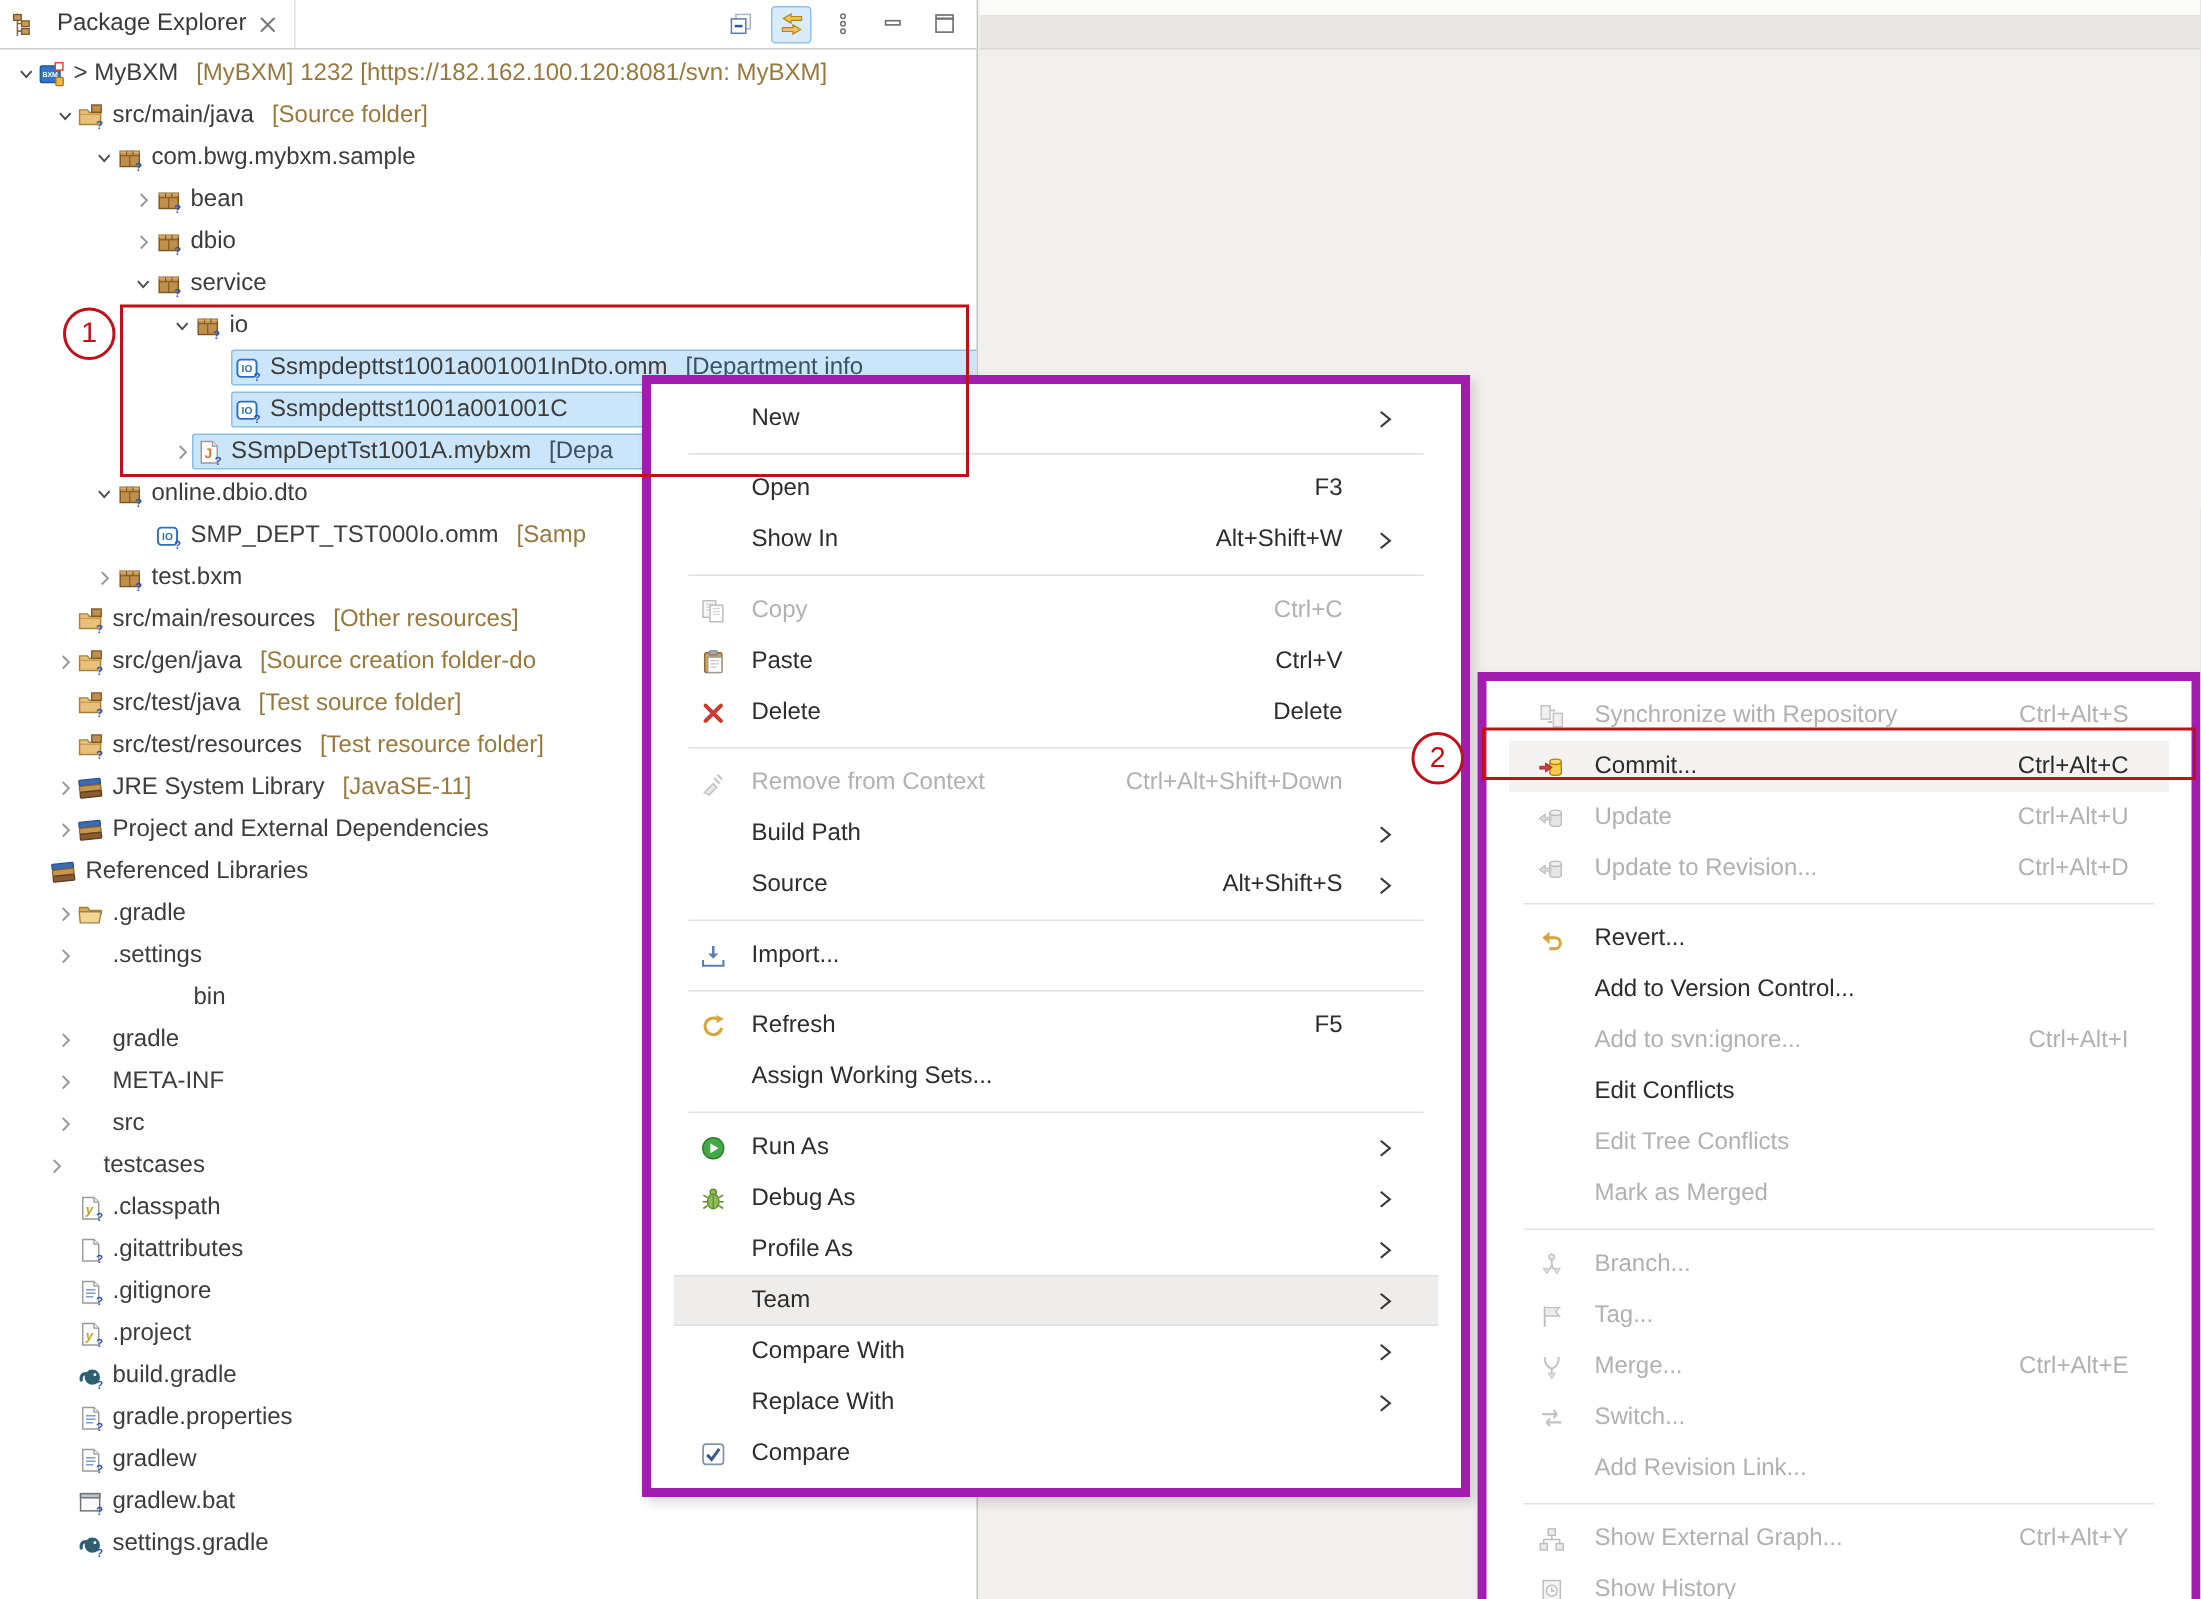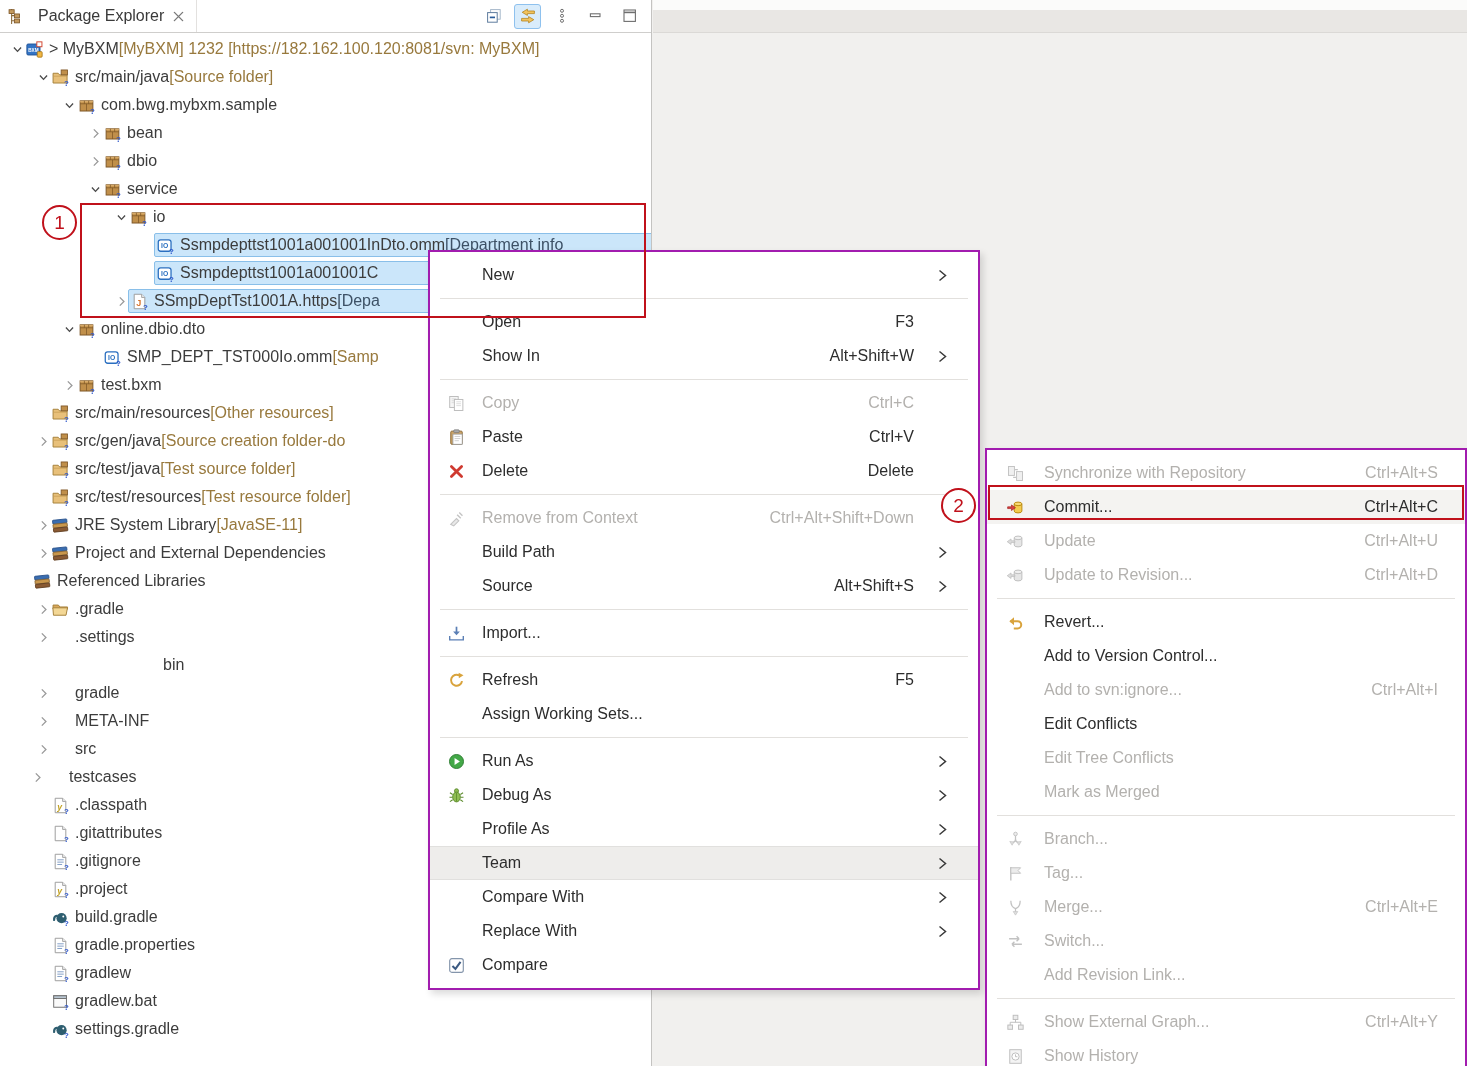--- a/index.html
+++ b/index.html
@@ -25,28 +25,28 @@
   .tbtn{width:27px;height:25px;display:flex;align-items:center;justify-content:center;border-radius:3px;border:1px solid transparent;}
   .tbtn.active{background:#d9ecfb;border:1px solid #8ec1ee;}
 
   
   .tree{position:absolute;left:0;top:35px;right:0;}
   .trow{height:28px;display:flex;align-items:center;font-size:16px;color:#3c3c3c;white-space:nowrap;}
   .exp{flex:0 0 18px;height:16px;display:flex;align-items:center;justify-content:center;}
   .tic{flex:0 0 17px;width:17px;height:17px;margin-right:6px;}
   .tic svg,.exp svg{display:block;}
   .tname{}
-  .tdec{color:var(--gold);}
+  .tdec{color:var(--gold);padding-left:12px;}
   .selwrap{display:flex;align-items:center;background:var(--selbg);border:1px solid var(--selbd);
            border-radius:2px;padding:1px 4px 1px 2px;margin-left:-2px;height:24px;}
   .selwrap .tdec{color:#3d5166;}
 
   
-  .menu{position:absolute;background:#fff;border:2px solid #a21caf;box-shadow:3px 4px 7px rgba(0,0,0,.14);
-        padding:6px 0;z-index:10;}
+  .menu{position:absolute;background:#fff;border:6px solid #a21caf;box-shadow:3px 4px 7px rgba(0,0,0,.14);
+        padding:6px 15px;z-index:10;}
   .menu.sub{z-index:20;}
   .mi{height:34px;display:flex;align-items:center;font-size:16px;color:#2d2d2d;white-space:nowrap;}
   .mi.dis{color:#b3b1ae;}
   .mi .ic{flex:0 0 52px;display:flex;align-items:center;justify-content:center;}
   .menu.sub .mi .ic{flex-basis:57px;}
   .mi .lbl{}
   .mi .sc{margin-left:auto;}
   .mi .ar{flex:0 0 56px;display:flex;align-items:center;justify-content:center;color:#3a3a3a;}
   .mi.dis .ar{color:#b3b1ae;}
   .menu.main .mi{padding-right:8px;}
@@ -273,21 +273,21 @@
           </span>
           <span class="selwrap" style="padding-right: 110px;">
             <span class="tic">
               <svg width="17" height="17" viewBox="0 0 16 16">
                 <path d="M3 1.2 h7 l3 3 v10.6 H3 Z" fill="#ffffff" stroke="#9a9a9a" stroke-width="0.9"></path>
                 <path d="M10 1.2 v3 h3" fill="#ececec" stroke="#9a9a9a" stroke-width="0.8"></path>
                 <text x="7.4" y="11.8" font-size="8.6" font-weight="bold" fill="#d8762e" text-anchor="middle">J</text>
                 <text x="15.8" y="15.8" text-anchor="end" font-size="7.4" font-weight="bold" fill="#2953cc">?</text>
               </svg>
             </span>
-            <span class="tname">SSmpDeptTst1001A.https</span>
+            <span class="tname">SSmpDeptTst1001A.mybxm</span>
             <span class="tdec"> [Depa</span>
           </span>
         </div>
         <div class="trow" style="padding-left: 60px;">
           <span class="exp">
             <svg width="15" height="15" viewBox="0 0 16 16">
               <path d="M4.2 5.8 L8 10 L11.8 5.8" stroke="#4a4a4a" stroke-width="1.4" fill="none"></path>
             </svg>
           </span>
           <span class="tic">
@@ -450,21 +450,21 @@
           <span class="exp">
             <svg width="15" height="15" viewBox="0 0 16 16">
               <path d="M6.2 3.6 L10.6 8 L6.2 12.4" stroke="#9a9a9a" stroke-width="1.4" fill="none"></path>
             </svg>
           </span>
           <span class="tic">
             <svg width="17" height="17" viewBox="0 0 16 16"></svg>
           </span>
           <span class="tname">.settings</span>
         </div>
-        <div class="trow" style="padding-left: 34px; gap: 44px;">
+        <div class="trow" style=" gap: 44px;">
           <span class="exp"></span>
           <span class="tic">
             <svg width="17" height="17" viewBox="0 0 16 16"></svg>
           </span>
           <span class="tname">bin</span>
         </div>
         <div class="trow" style="padding-left: 34px;">
           <span class="exp">
             <svg width="15" height="15" viewBox="0 0 16 16">
               <path d="M6.2 3.6 L10.6 8 L6.2 12.4" stroke="#9a9a9a" stroke-width="1.4" fill="none"></path>

